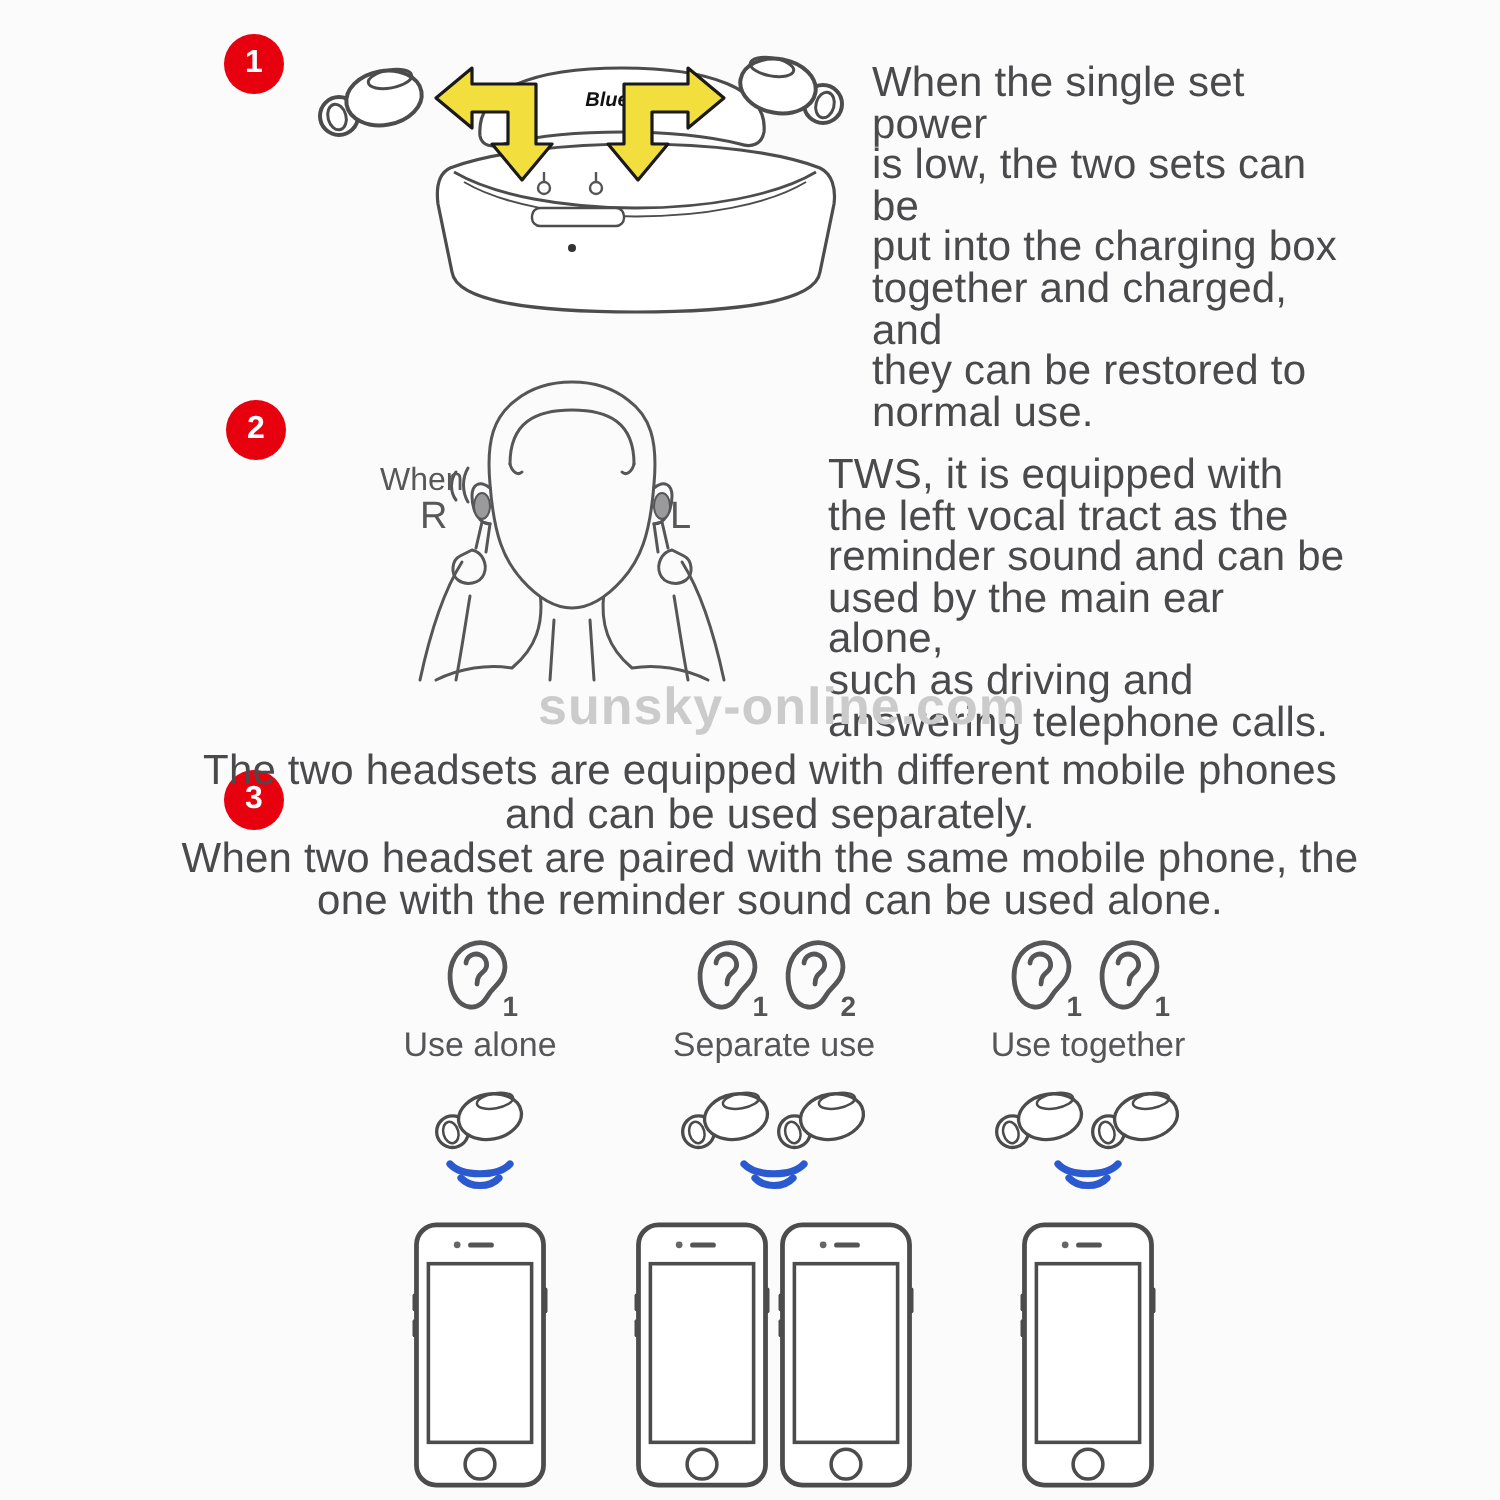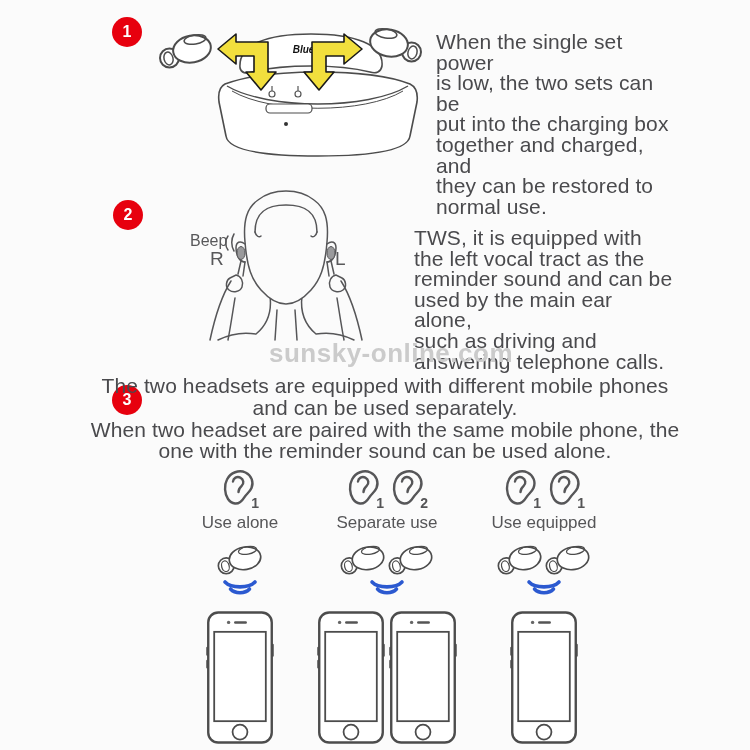--- a/index.html
+++ b/index.html
@@ -140,21 +140,21 @@
       <path d="M136 90 L133 77 L129 78 L131 92"></path>
 
       <path d="M30 52 C27 56 27 62 30 66"></path>
       <path d="M36 50 C33 55 33 62 36 67"></path>
     </g>
 
     <ellipse cx="43" cy="69" rx="4" ry="6.5" fill="#9a9a9c" stroke="#565658" stroke-width="1"></ellipse>
     <ellipse cx="133" cy="69" rx="4" ry="6.5" fill="#9a9a9c" stroke="#565658" stroke-width="1"></ellipse>
   </svg>
 
-  <span class="small-label" style="left:190px;top:232px;font-size:16px;">Beep</span>
+  <span class="small-label" style="left:190px;top:232px;font-size:16px;">When</span>
   <span class="small-label" style="left:210px;top:248px;font-size:19px;">R</span>
   <span class="small-label" style="left:335px;top:248px;font-size:19px;">L</span>
 
   <div class="desc" style="left:414px;top:228px;width:260px;">TWS, it is equipped with
 the left vocal tract as the
 reminder sound and can be
 used by the main ear alone,
 such as driving and
 answering telephone calls.</div>
 
@@ -206,21 +206,21 @@
     </div>
   </div>
 
   <div class="col c1 label-row">
     <span class="mode-label">Use alone</span>
   </div>
   <div class="col c2 label-row">
     <span class="mode-label">Separate use</span>
   </div>
   <div class="col c3 label-row">
-    <span class="mode-label">Use equipped</span>
+    <span class="mode-label">Use together</span>
   </div>
 
   <div class="col c1 buds-row">
     <svg class="bud" viewBox="0 0 60 46">
         <use href="#sym-earbud"></use>
       </svg>
   </div>
   <div class="col c2 buds-row">
     <svg class="bud" viewBox="0 0 60 46">
         <use href="#sym-earbud"></use>

